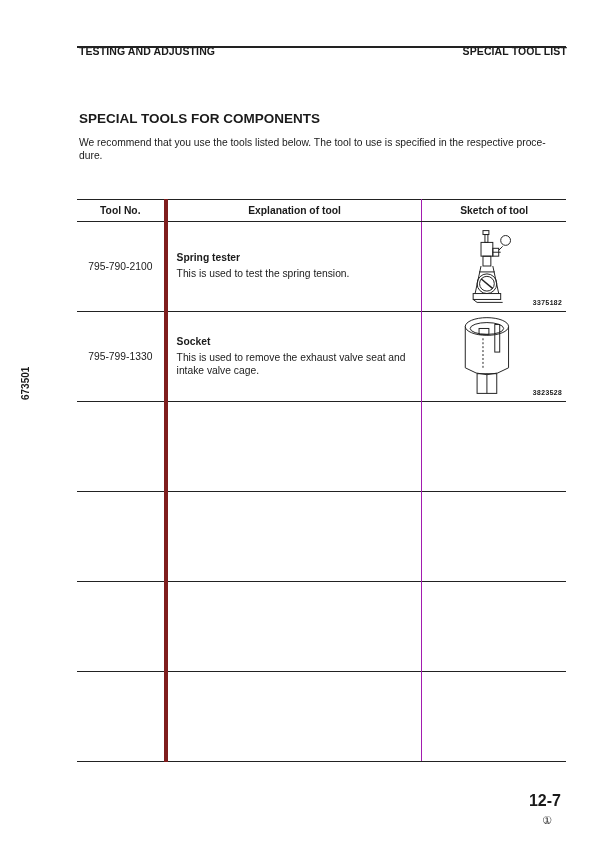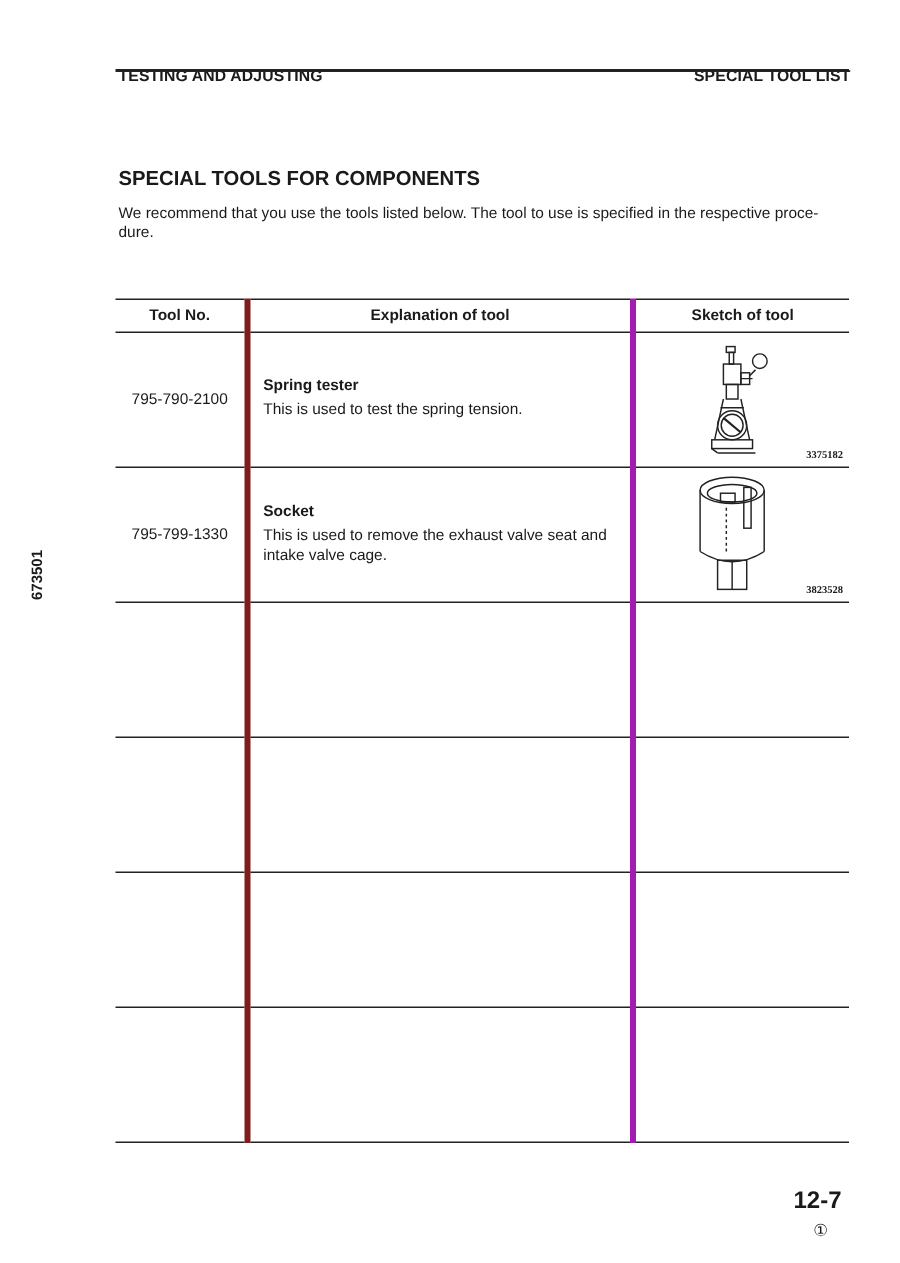--- a/index.html
+++ b/index.html
@@ -11,27 +11,27 @@
   .hdr-right { right:33px; }
   .hdr-rule { left:77px; top:46px; width:489px; height:0; border-top:2px solid #222; }
   .section-title { left:79px; top:111px; font-size:13.5px; font-weight:bold; }
   .intro { left:79px; top:137px; width:490px; font-size:10.3px; line-height:12.5px; }
   .side-code { left:20px; top:400px; font-size:10px; transform:rotate(-90deg); transform-origin:left top; font-weight:bold; }
   table.tools { position:absolute; left:77px; top:199px; width:489px; border-collapse:collapse; }
   table.tools th, table.tools td { border-top:1.5px solid #222; padding:0; vertical-align:middle; }
   table.tools tr:last-child td { border-bottom:1.5px solid #222; }
   table.tools th { height:21px; font-size:10.3px; font-weight:bold; text-align:center; border-bottom:1.5px solid #222; }
   .c1 { width:88px; border-right:4px solid #7f1d1d; text-align:center; font-size:10.3px; }
-  .c2 { width:254px; border-right:4px solid #a21caf; }
+  .c2 { width:254px; border-right:1px solid #a21caf; }
   .c3 { width:146px; position:relative; }
   tr.row td { height:89px; }
   .tool-name { font-size:10.3px; font-weight:bold; margin-left:9px; margin-bottom:5px; }
   .tool-desc { font-size:10.3px; margin-left:9px; line-height:12.5px; width:236px; }
   .sketch { position:absolute; left:0; top:0; width:100%; height:100%; }
-  .fig-no { position:absolute; right:4px; bottom:4px; font-family:Liberation Serif, serif; font-size:7px; font-weight:bold; }
+  .fig-no { position:absolute; right:4px; bottom:4px; font-family:Liberation Mono, monospace; font-size:7px; font-weight:bold; }
   .page-num { right:39px; top:792px; font-size:16px; font-weight:bold; }
   .rev { right:48px; top:814px; font-size:11px; }
 </style>
 </head>
 <body>
 
 <div class="abs hdr hdr-left">TESTING AND ADJUSTING</div>
 <div class="abs hdr hdr-right">SPECIAL TOOL LIST</div>
 <div class="abs hdr-rule"></div>
 

